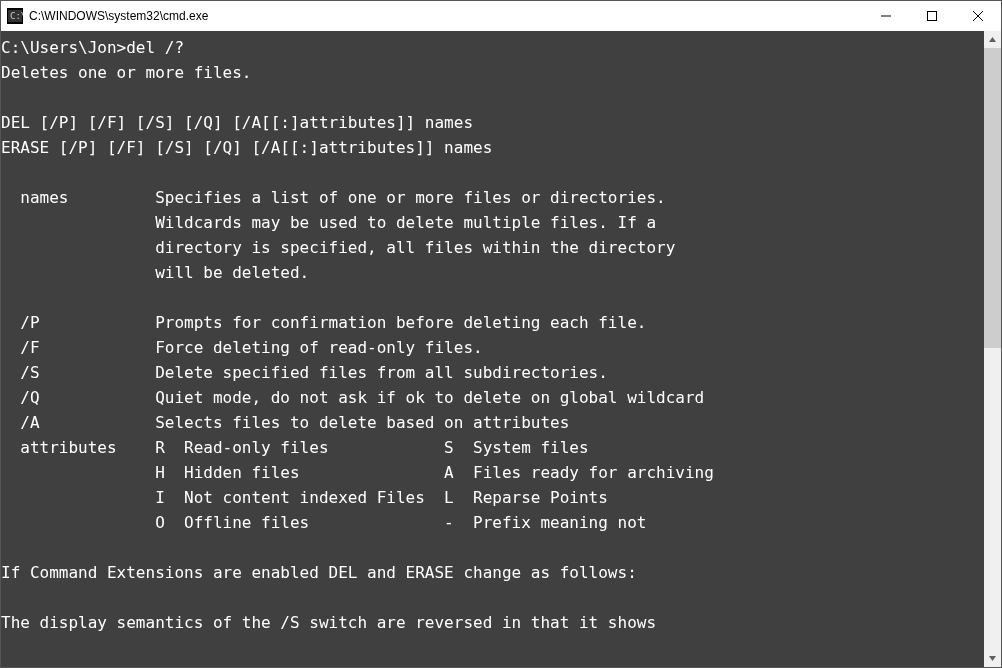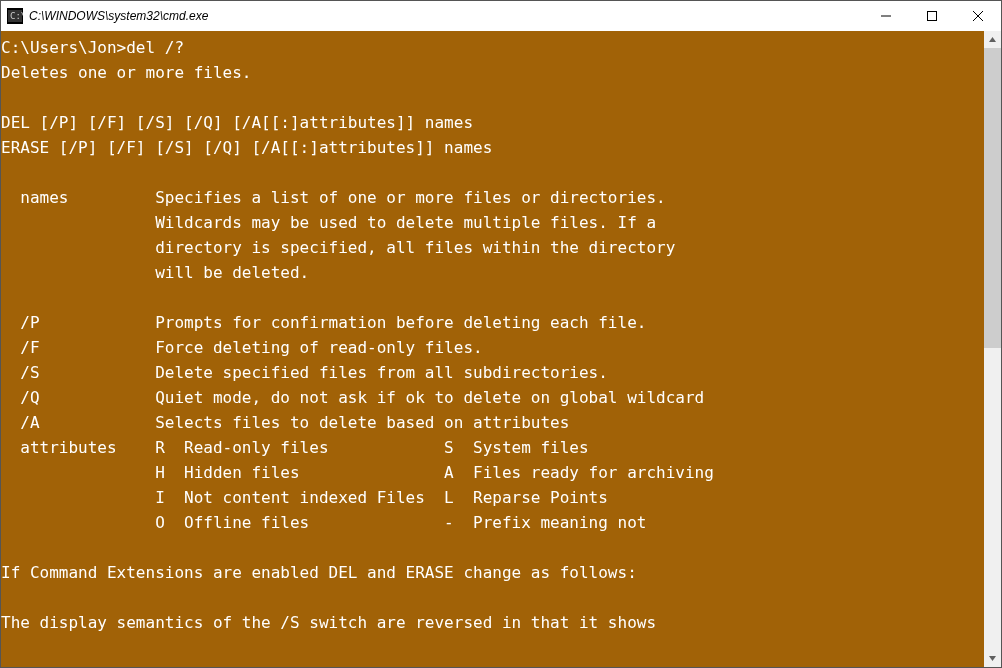--- a/index.html
+++ b/index.html
@@ -32,41 +32,40 @@
     width: 16px;
     height: 16px;
     margin-right: 6px;
     display: flex;
     align-items: center;
     justify-content: center;
   }
   .titlebar .app-icon svg { display: block; }
   .titlebar .title-text {
     flex: 0 0 auto;
-    font-style: italic;
   }
   .titlebar .spacer { flex: 1; }
   .win-controls {
     display: flex;
     height: 100%;
   }
   .win-controls .btn {
     width: 46px;
     height: 100%;
     display: flex;
     align-items: center;
     justify-content: center;
     font-size: 14px;
     color: #000;
   }
   .win-controls .btn svg { display: block; }
   .client {
     flex: 1;
     display: flex;
-    background: #a16207;
+    background: #404040;
   }
   .terminal {
     flex: 1;
     padding: 4px 0 0 0;
     font-family: Consolas, "Lucida Console", monospace;
     font-size: 16px;
     line-height: 25px;
     color: #ffffff;
     white-space: pre;
     overflow: hidden;

